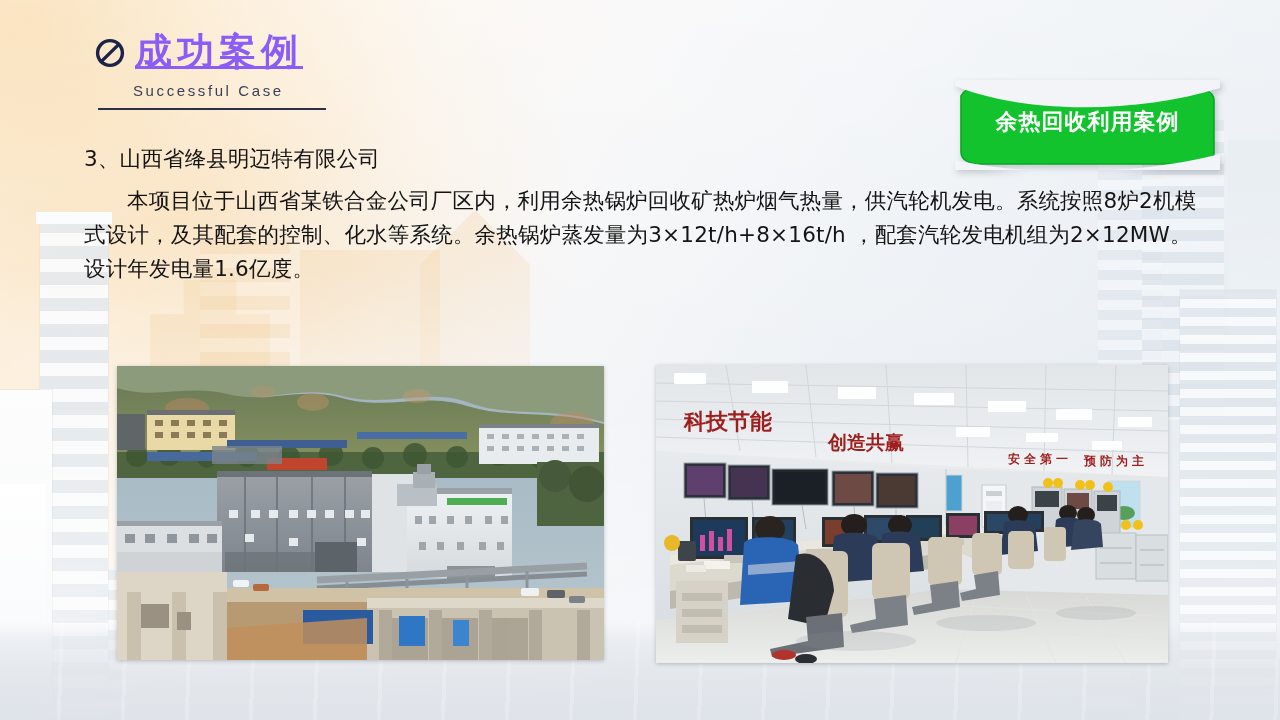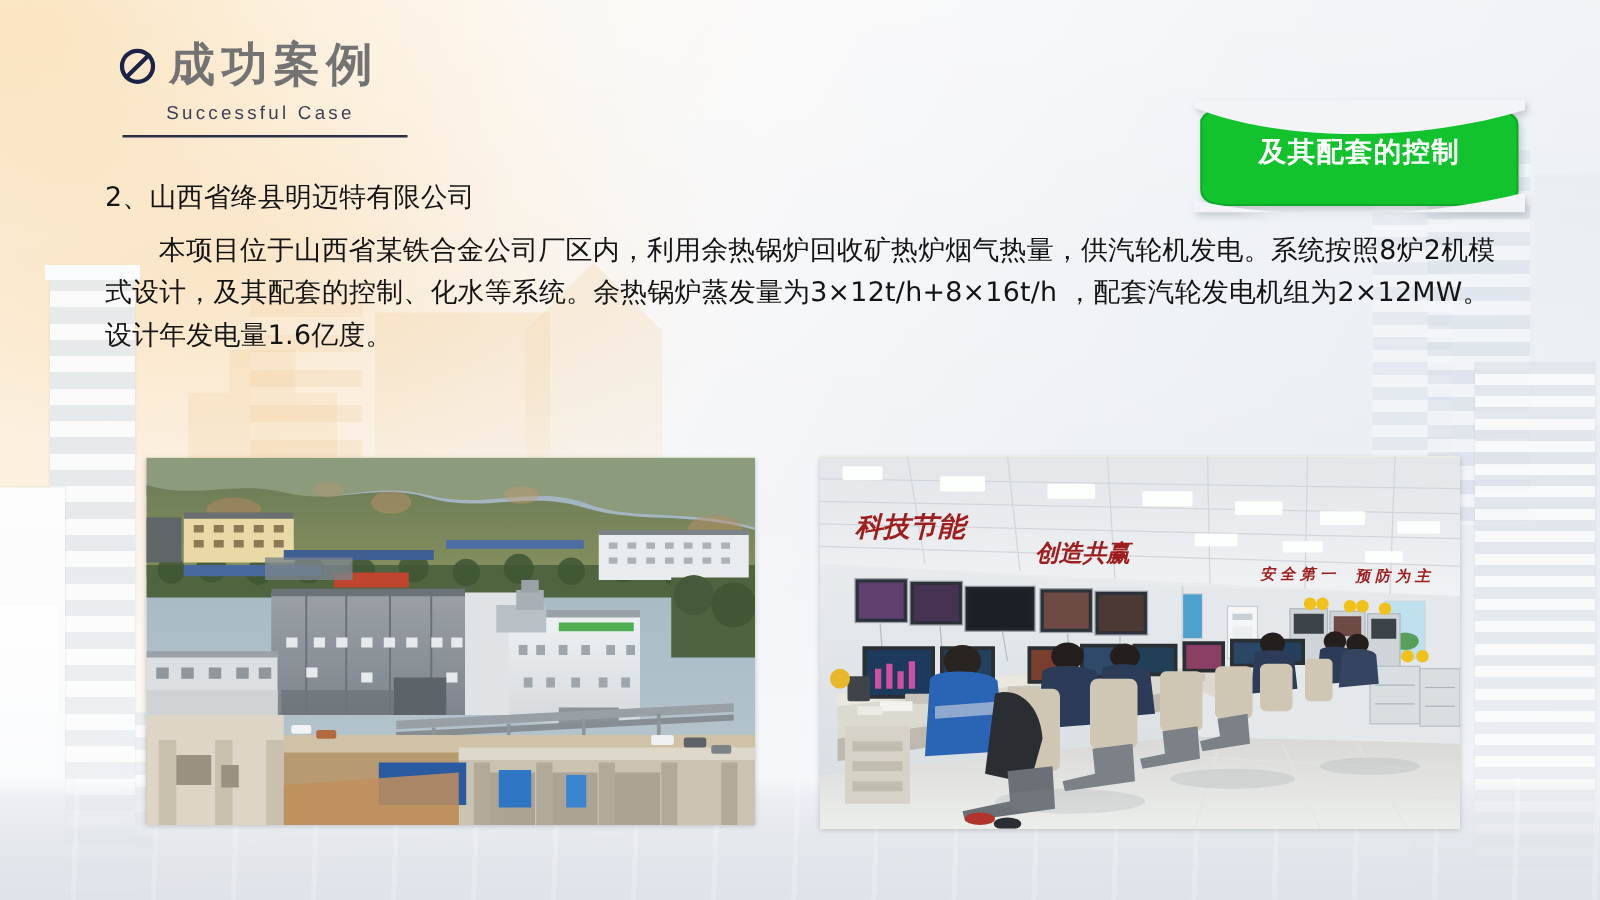--- a/index.html
+++ b/index.html
@@ -83,24 +83,25 @@
   .header { position: absolute; left: 93px; top: 33px; }
 
   .title-row { display: flex; align-items: center; gap: 8px; }
 
   .title-icon { width: 34px; height: 34px; display: block; margin-top: 2px; }
 
   .title-cn {
     font-family: "DejaVu Sans", "Liberation Sans", sans-serif;
     font-size: 37px;
     font-weight: 700;
-    color: #737373;
+    color: #8b5cf6;
     letter-spacing: 5px;
     line-height: 1;
     white-space: nowrap;
+    text-decoration: underline;
   }
 
   .subtitle {
     margin-top: 12px;
     margin-left: 40px;
     font-family: "Liberation Sans", sans-serif;
     font-size: 15px;
     font-weight: 500;
     color: #3a3f56;
     letter-spacing: 2.6px;
@@ -141,24 +142,23 @@
     line-height: 1.48;
     letter-spacing: 0.2px;
   }
   .body-text p { margin: 0 0 5px 0; }
   .para-indent { text-indent: 2em; margin-top: 9px !important; line-height: 1.58; }
   .para-flow { line-height: 1.58; }
 
   
   .photo {
     position: absolute;
-    background: #fef9c3;
+    background: #84cc16;
     box-shadow: 0 1px 4px rgba(60,70,80,0.30);
     overflow: hidden;
-    font-style: italic;
   }
   .photo-left  { left: 117px; top: 366px; width: 487px; height: 294px; }
   .photo-right { left: 656px; top: 365px; width: 512px; height: 298px; }
   .photo svg { display: block; width: 100%; height: 100%; }
 </style>
 </head>
 <body>
 
 <div id="slide">
 
@@ -204,25 +204,25 @@
                L259,73
                C259,82 247,85 238,84
                L26,84
                C16,84 6,81 6,72
                Z" fill="#12c32e" stroke="#0aa825" stroke-width="1.6"></path>
       <path d="M6,16 C60,30 180,30 259,20" fill="none" stroke="#0aa825" stroke-width="0" opacity="0"></path>
       <path d="M6,9 C70,34 175,34 259,12 L259,20 C175,42 70,42 6,17 Z" fill="#f1f4f7" opacity="0.0"></path>
       <path d="M0,6 C70,34 180,34 265,8 L265,0 L0,0 Z" fill="#f2f4f7"></path>
       <path d="M0,90 L0,80 C70,96 180,96 265,74 L265,90 Z" fill="#f2f4f7"></path>
     </svg>
-    <div class="ribbon-label">及其配套的控制</div>
+    <div class="ribbon-label">余热回收利用案例</div>
   </div>
 
   <div class="body-text">
-    <p>2、山西省绛县明迈特有限公司</p>
+    <p>3、山西省绛县明迈特有限公司</p>
     <p class="para-indent para-flow">本项目位于山西省某铁合金公司厂区内，利用余热锅炉回收矿热炉烟气热量，供汽轮机发电。系统按照8炉2机模式设计，及其配套的控制、化水等系统。余热锅炉蒸发量为3×12t/h+8×16t/h ，配套汽轮发电机组为2×12MW。设计年发电量1.6亿度。</p>
   </div>
 
   <div class="photo photo-left">
     <svg viewBox="0 0 487 294" preserveAspectRatio="none">
       <defs>
         <linearGradient id="skyG" x1="0" y1="0" x2="0" y2="1">
           <stop offset="0" stop-color="#9fb3bf"></stop>
             <stop offset="1" stop-color="#b9c8cf"></stop>
         </linearGradient>

